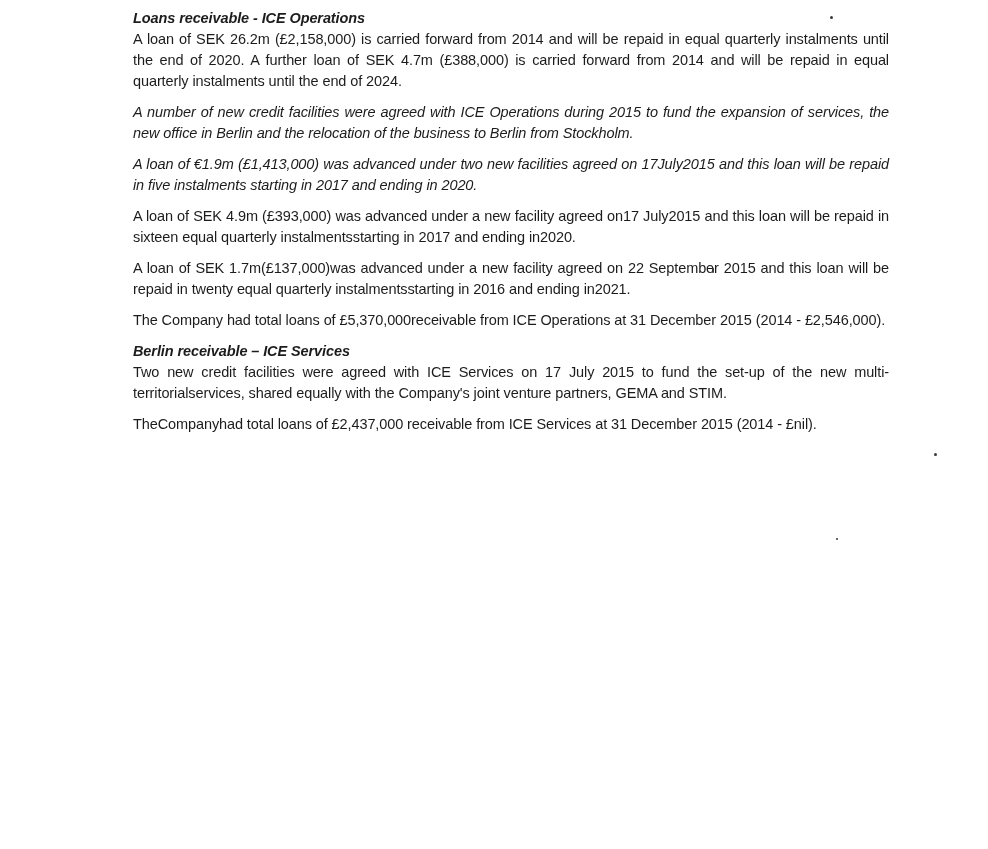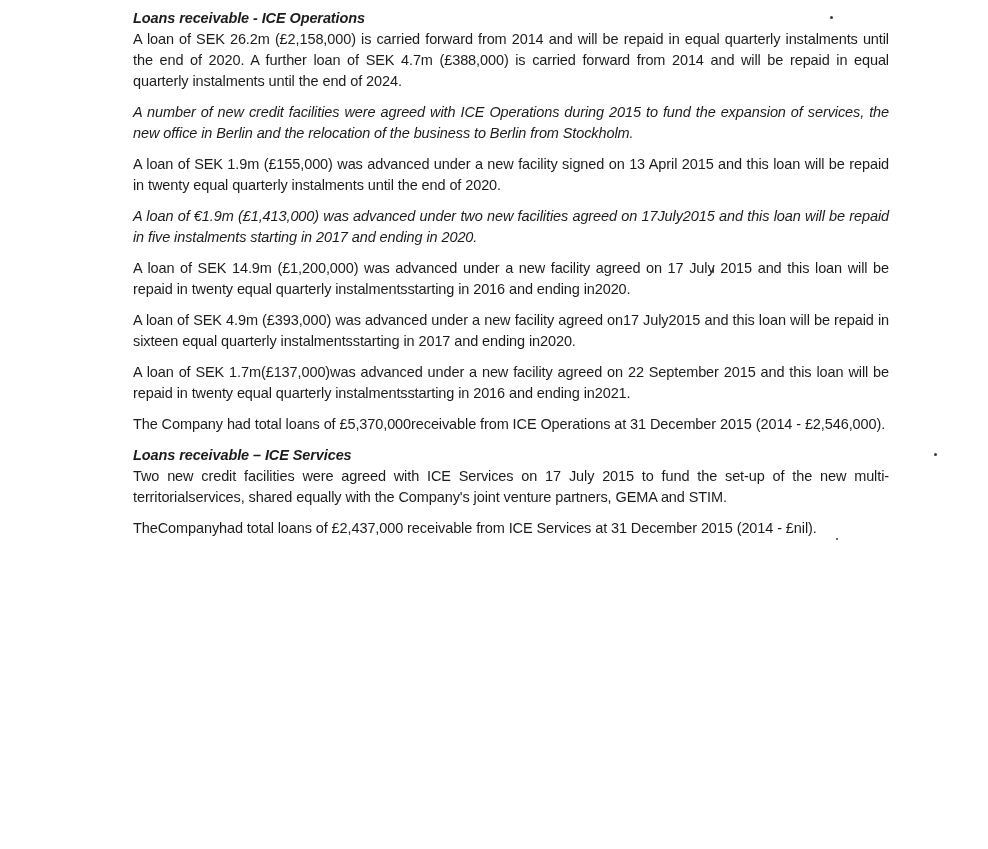--- a/index.html
+++ b/index.html
@@ -53,27 +53,25 @@
   .speck-3 { left: 934px; top: 453px; }
   .speck-4 { left: 836px; top: 538px; width: 2px; height: 2px; }
 </style>
 </head>
 <body>
 
 <div class="page">
   <h3 class="block heading">Loans receivable - ICE Operations</h3>
   <p class="block">A loan of SEK 26.2m (£2,158,000) is carried forward from 2014 and will be repaid in equal quarterly instalments until the end of 2020. A further loan of SEK 4.7m (£388,000) is carried forward from 2014 and will be repaid in equal quarterly instalments until the end of 2024.</p>
   <p class="block italic">A number of new credit facilities were agreed with ICE Operations during 2015 to fund the expansion of services, the new office in Berlin and the relocation of the business to Berlin from Stockholm.</p>
-  <p class="block">A loan of SEK 1.9m (£155,000) was advanced under a new facility signed on 13 April 2015 and this loan will be repaid in twenty equal quarterly instalments until the end of 2020.</p>
   <p class="block italic">A loan of €1.9m (£1,413,000) was advanced under two new facilities agreed on 17July2015 and this loan will be repaid in five instalments starting in 2017 and ending in 2020.</p>
-  <p class="block">A loan of SEK 14.9m (£1,200,000) was advanced under a new facility agreed on 17 July 2015 and this loan will be repaid in twenty equal quarterly instalmentsstarting in 2016 and ending in2020.</p>
   <p class="block">A loan of SEK 4.9m (£393,000) was advanced under a new facility agreed on17 July2015 and this loan will be repaid in sixteen equal quarterly instalmentsstarting in 2017 and ending in2020.</p>
   <p class="block">A loan of SEK 1.7m(£137,000)was advanced under a new facility agreed on 22 September 2015 and this loan will be repaid in twenty equal quarterly instalmentsstarting in 2016 and ending in2021.</p>
   <p class="block">The Company had total loans of £5,370,000receivable from ICE Operations at 31 December 2015 (2014 - £2,546,000).</p>
-  <h3 class="block heading">Loans receivable – ICE Services</h3>
+  <h3 class="block heading">Berlin receivable – ICE Services</h3>
   <p class="block">Two new credit facilities were agreed with ICE Services on 17 July 2015 to fund the set-up of the new multi-territorialservices, shared equally with the Company's joint venture partners, GEMA and STIM.</p>
   <p class="block last">TheCompanyhad total loans of £2,437,000 receivable from ICE Services at 31 December 2015 (2014 - £nil).</p>
 </div>
 
 <span class="speck speck-1"></span>
 <span class="speck speck-2"></span>
 <span class="speck speck-3"></span>
 <span class="speck speck-4"></span>
 
 </body></html>

